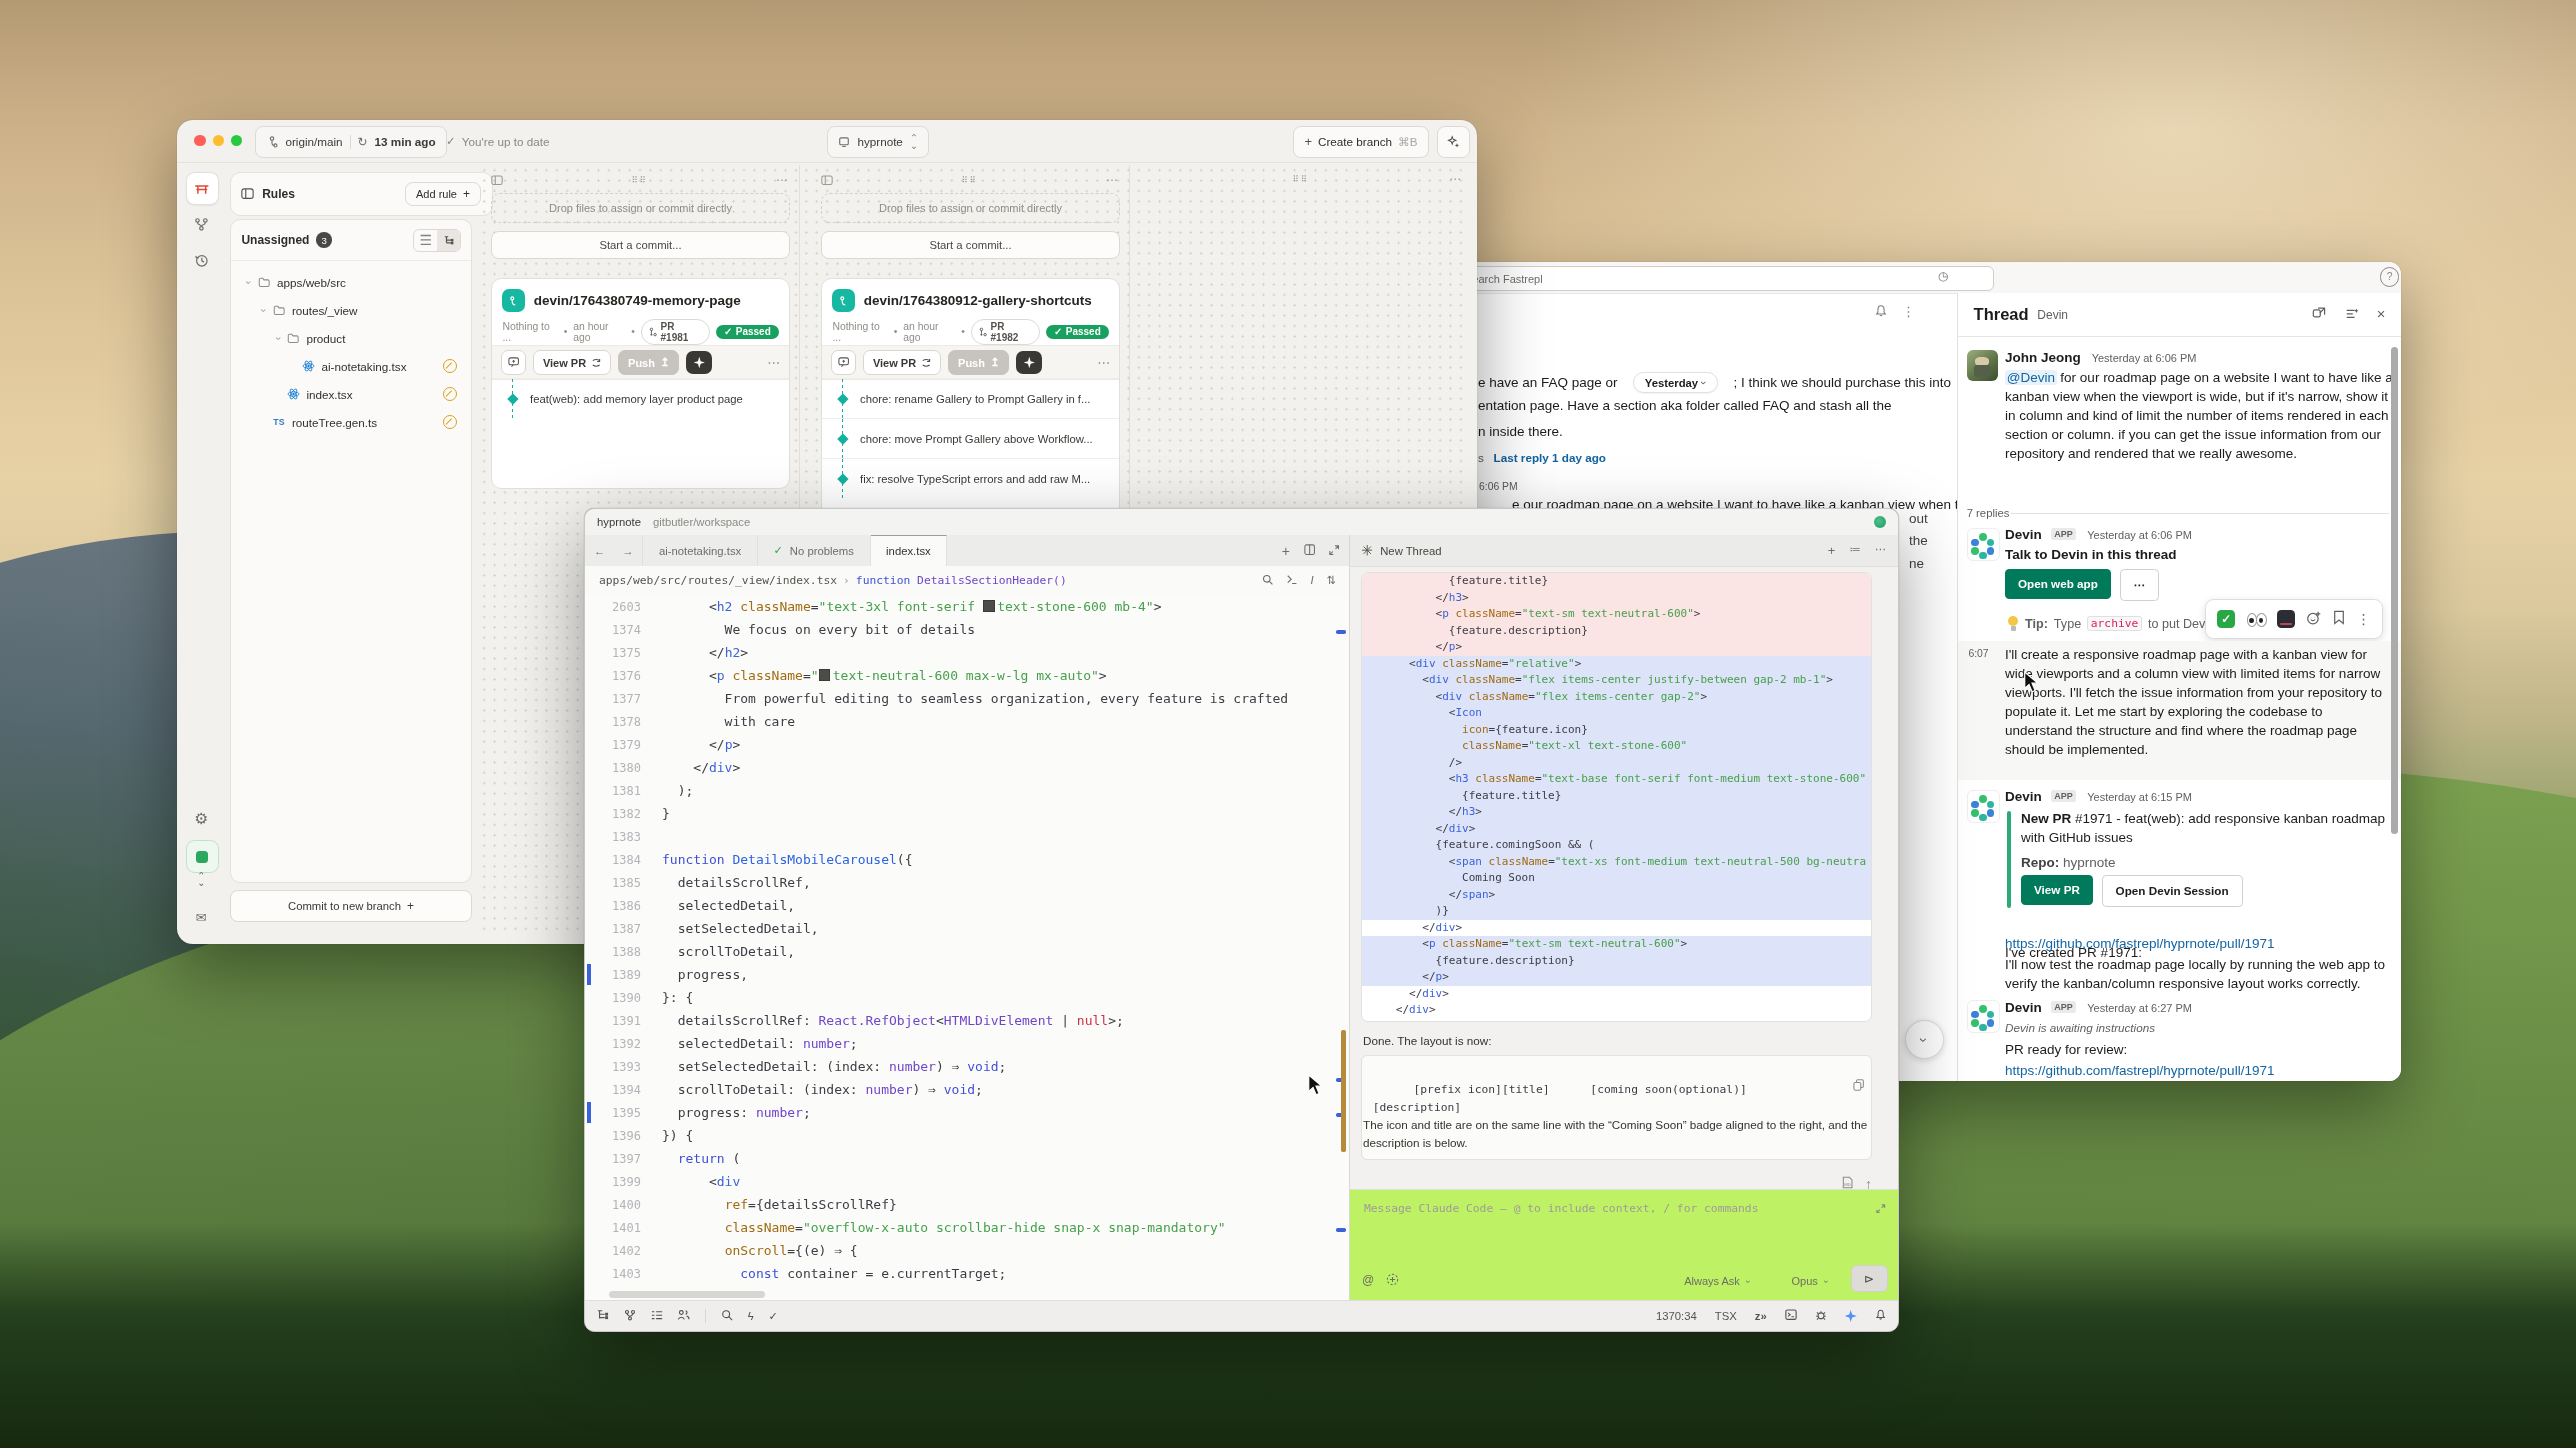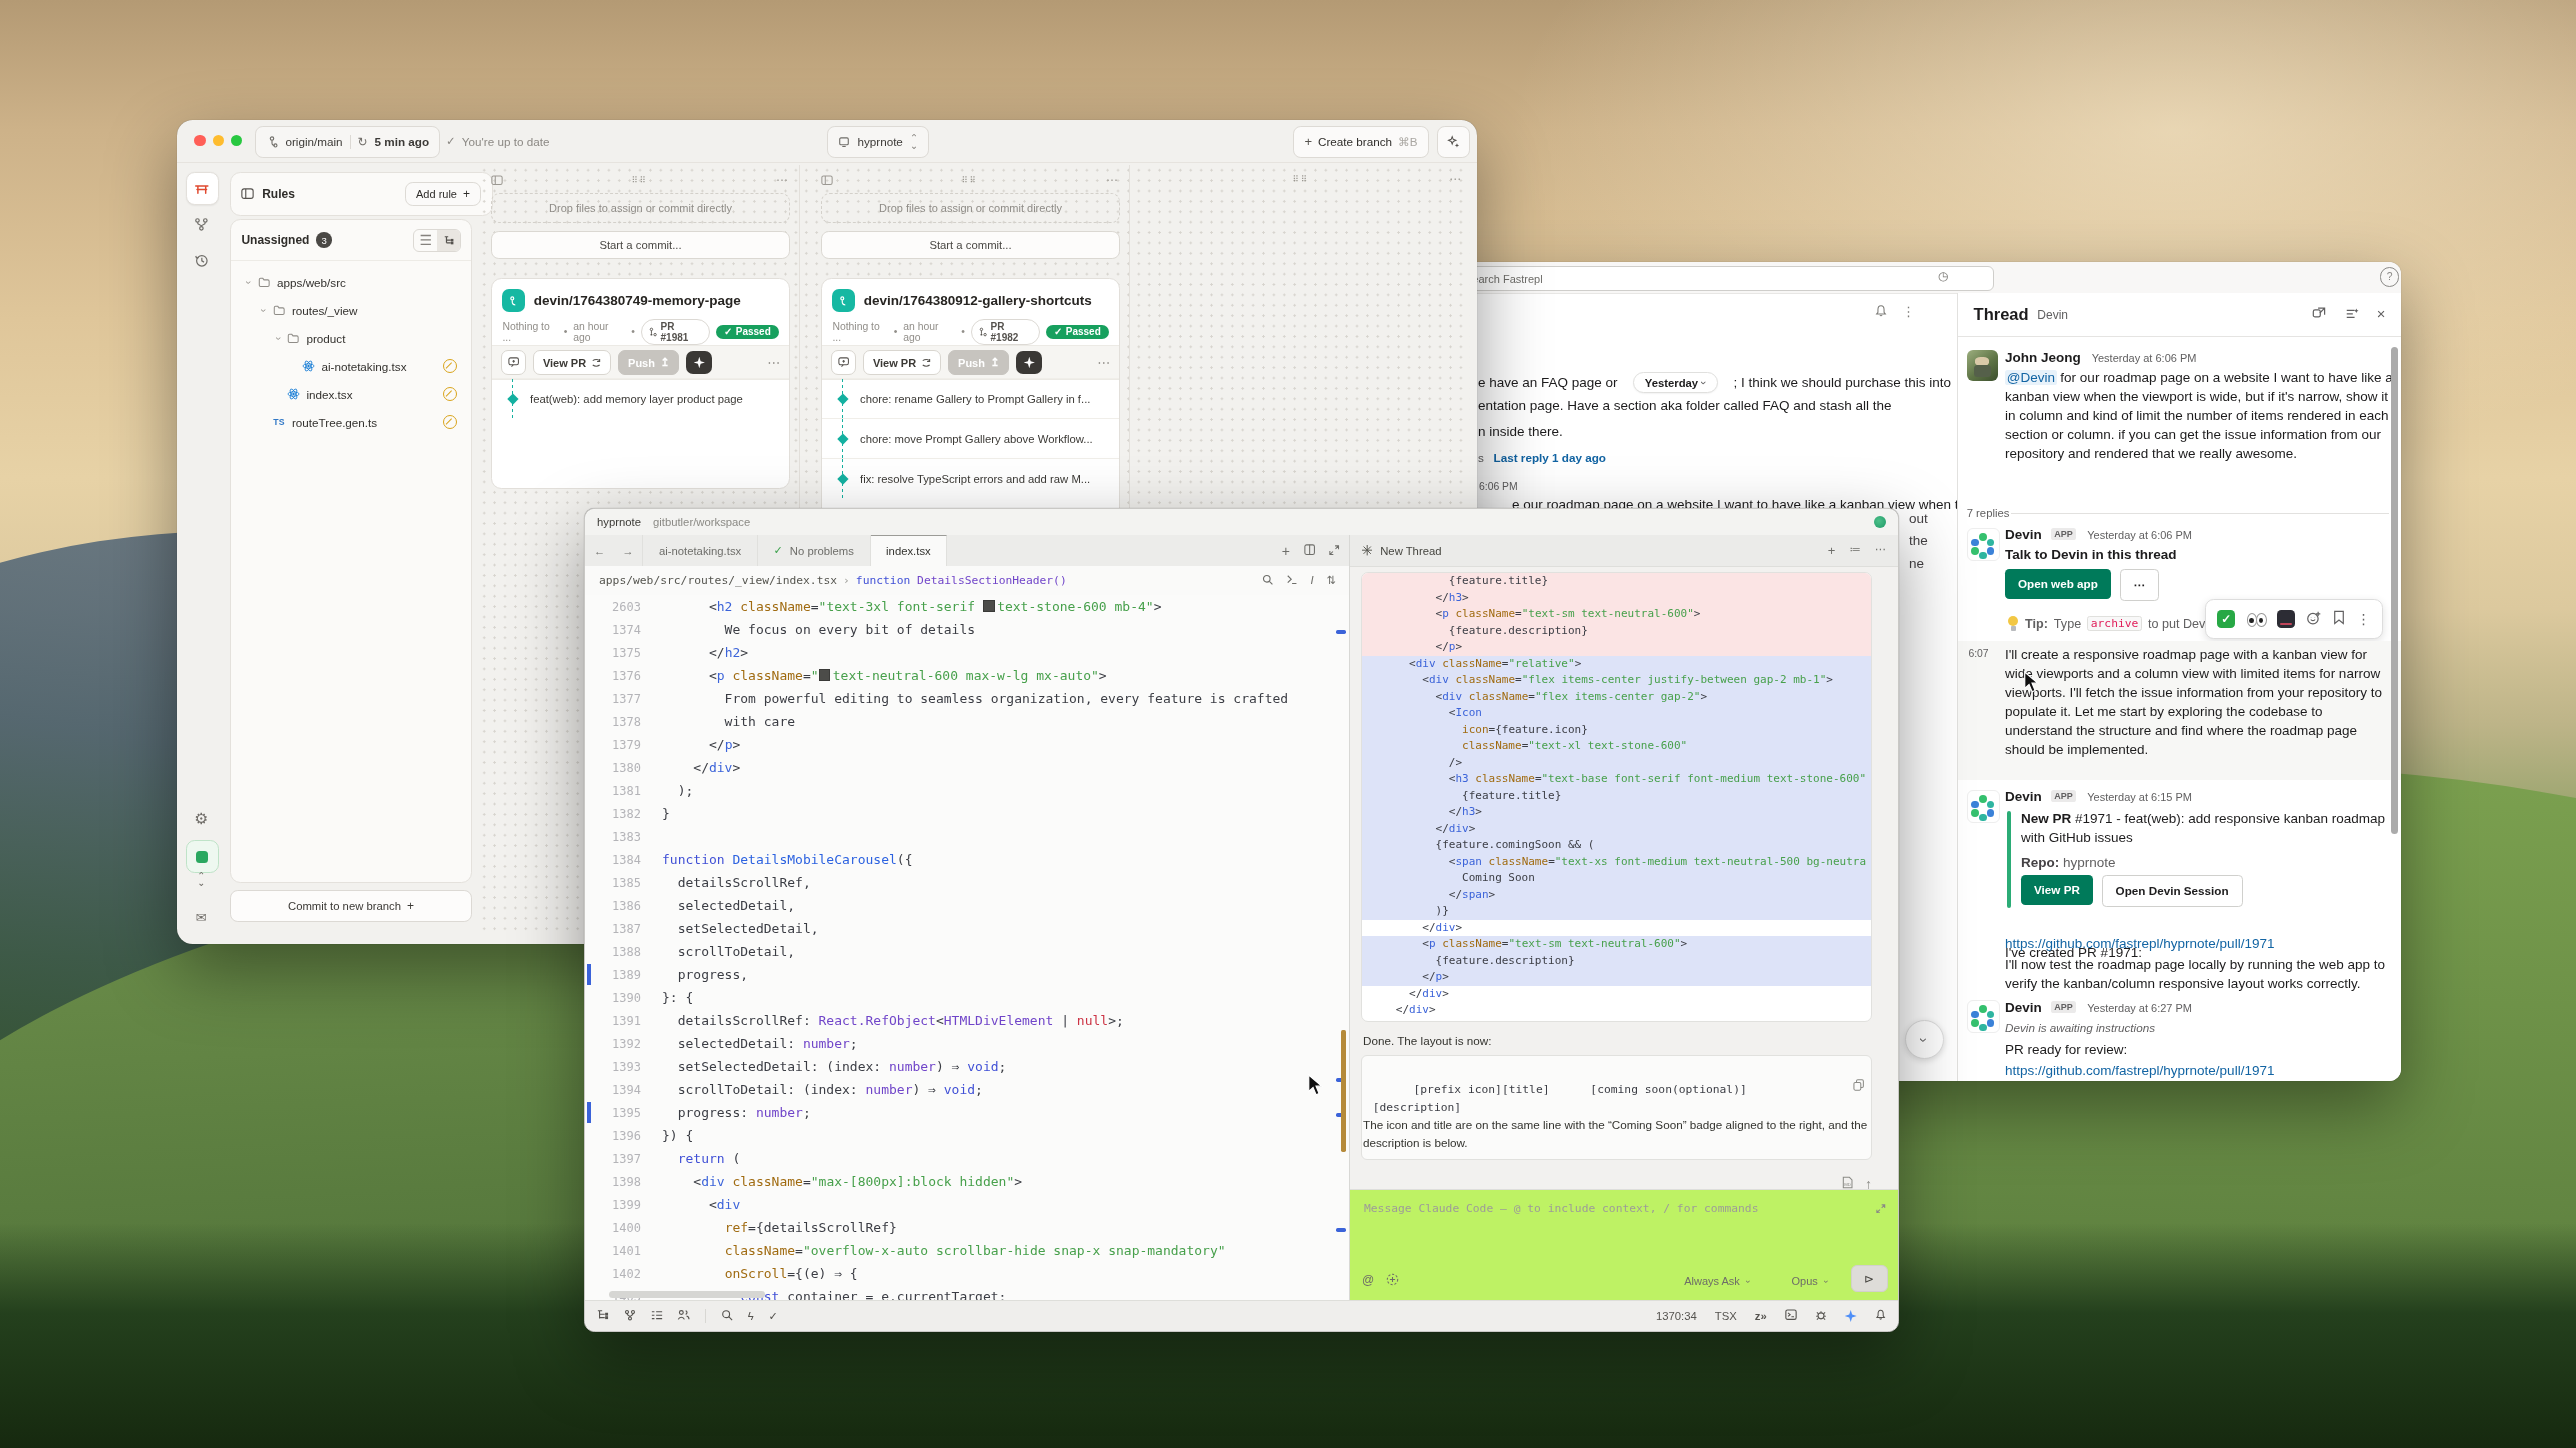--- a/index.html
+++ b/index.html
@@ -352,21 +352,21 @@
 
   <div class="gb-pill" style="left:78px;top:6px;">
     <svg width="12" height="12" viewBox="0 0 14 14">
         <circle cx="7" cy="3" r="2" fill="none" stroke="#6f6d68" stroke-width="1.3"></circle>
         <path d="M7 5v4 M7 9a3 3 0 0 0 3 2" fill="none" stroke="#6f6d68" stroke-width="1.3"></path>
         <circle cx="11" cy="11" r="1.8" fill="none" stroke="#6f6d68" stroke-width="1.3"></circle>
       </svg>
     <span>origin/main</span>
     <span class="gb-sep"></span>
     <span class="icon-gray" style="font-size:12px;">↻</span>
-    <span style="font-weight:700;">5 min ago</span>
+    <span style="font-weight:700;">13 min ago</span>
   </div>
   <div class="abs" style="left:269px;top:14px;display:flex;align-items:center;gap:6px;color:#8c8984;font-size:11.7px;">
     <span style="color:#8c8984;">✓</span>
       <span>You're up to date</span>
   </div>
   <div class="gb-pill" style="left:650px;top:6px;">
     <svg width="12" height="10.4" viewBox="0 0 14 12">
         <rect x="2" y="1" width="10" height="8" rx="1.5" fill="none" stroke="#6f6d68" stroke-width="1.3"></rect>
         <path d="M5 11h4" stroke="#6f6d68" stroke-width="1.3"></path>
       </svg>
@@ -756,21 +756,20 @@
         <div class="cl"><span class="ln">1388</span><span class="ct">  scrollToDetail,</span></div>
         <div class="cl"><span class="gmark"></span><span class="ln">1389</span><span class="ct">  progress,</span></div>
         <div class="cl"><span class="ln">1390</span><span class="ct">}: {</span></div>
         <div class="cl"><span class="ln">1391</span><span class="ct">  detailsScrollRef: <i class="cY">React.RefObject</i>&lt;<i class="cY">HTMLDivElement</i> | <i class="cR">null</i>&gt;;</span></div>
         <div class="cl"><span class="ln">1392</span><span class="ct">  selectedDetail: <i class="cY">number</i>;</span></div>
         <div class="cl"><span class="ln">1393</span><span class="ct">  setSelectedDetail: (index: <i class="cY">number</i>) ⇒ <i class="cK">void</i>;</span></div>
         <div class="cl"><span class="ln">1394</span><span class="ct">  scrollToDetail: (index: <i class="cY">number</i>) ⇒ <i class="cK">void</i>;</span></div>
         <div class="cl"><span class="gmark"></span><span class="ln">1395</span><span class="ct">  progress: <i class="cY">number</i>;</span></div>
         <div class="cl"><span class="ln">1396</span><span class="ct">}) {</span></div>
         <div class="cl"><span class="ln">1397</span><span class="ct">  <i class="cK">return</i> (</span></div>
-        <div class="cl"><span class="ln">1398</span><span class="ct">    &lt;<i class="cT">div</i> <i class="cA">className</i>=<i class="cS">"max-[800px]:block hidden"</i>&gt;</span></div>
         <div class="cl"><span class="ln">1399</span><span class="ct">      &lt;<i class="cT">div</i></span></div>
         <div class="cl"><span class="ln">1400</span><span class="ct">        <i class="cA">ref</i>={detailsScrollRef}</span></div>
         <div class="cl"><span class="ln">1401</span><span class="ct">        <i class="cA">className</i>=<i class="cS">"overflow-x-auto scrollbar-hide snap-x snap-mandatory"</i></span></div>
         <div class="cl"><span class="ln">1402</span><span class="ct">        <i class="cA">onScroll</i>={(e) ⇒ {</span></div>
         <div class="cl"><span class="ln">1403</span><span class="ct">          <i class="cK">const</i> container = e.currentTarget;</span></div>
       </div>
 
     <div class="abs" style="left:24px;bottom:2.6px;width:156px;height:7px;background:#d6d6d3;border-radius:3.5px;"></div>
   </div>
 

